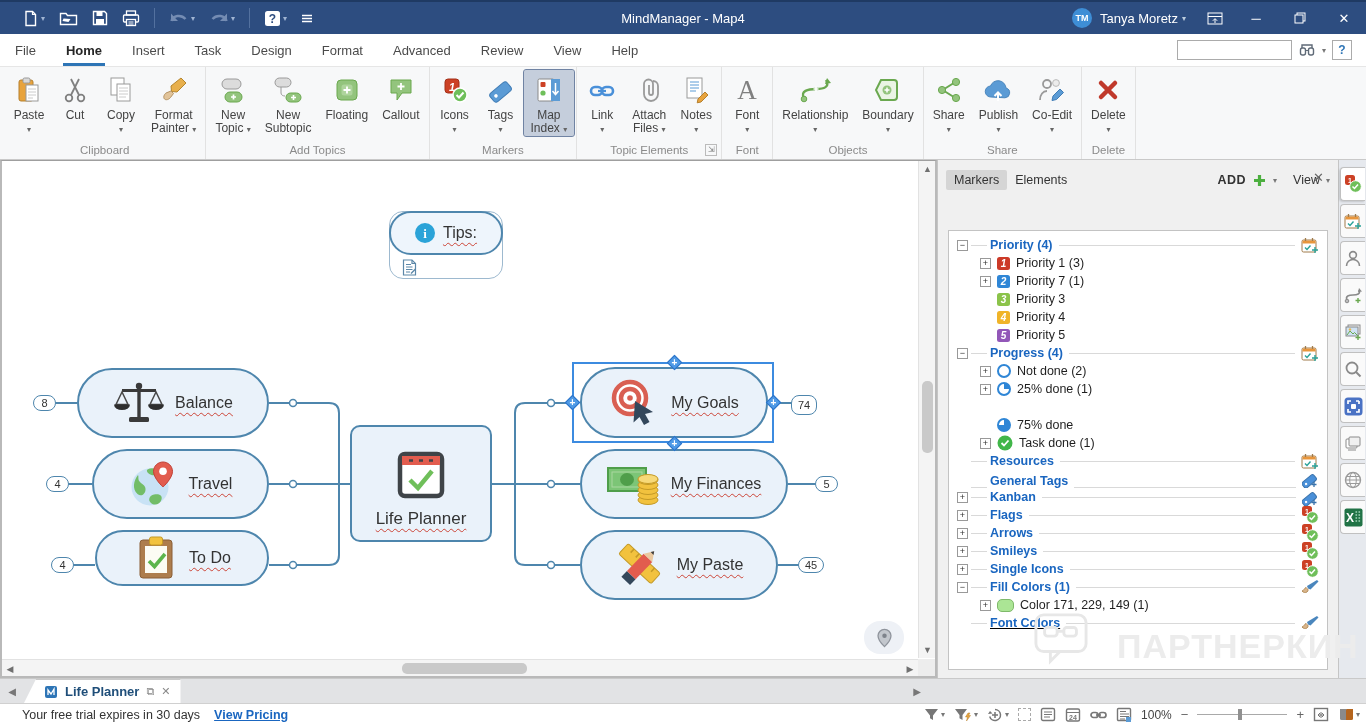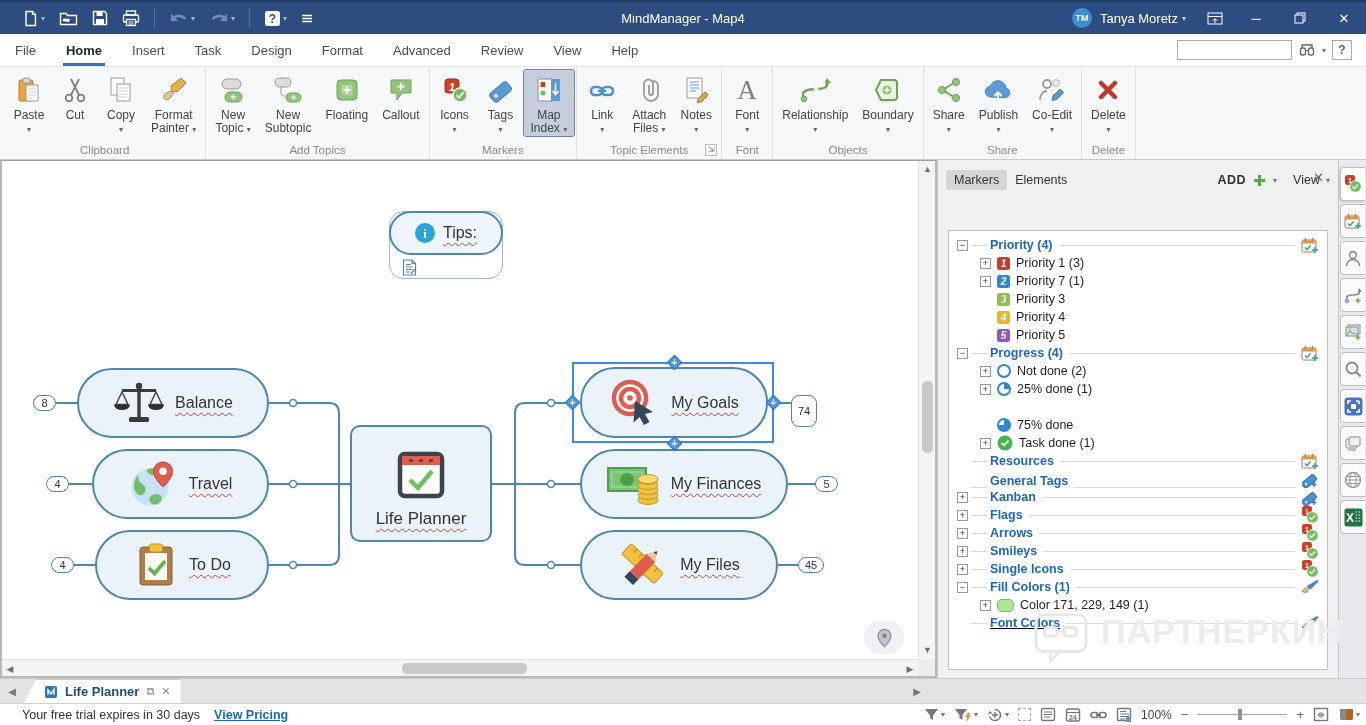--- a/index.html
+++ b/index.html
@@ -78,21 +78,21 @@
 .trow.group{padding-left:8px}
 .trow.item{padding-left:31px}
 .gline{height:1px;background:#d9d9d9;flex:none}
 .gline.lead{width:16px;margin:0 3px}
 .gline.fill{flex:1;margin:0 6px 0 6px}
 .glabel2{font-size:12.5px;font-weight:bold;color:#1a66c0;white-space:nowrap}
 .ilabel{font-size:12.5px;color:#1f1f1f;margin-left:6px;white-space:nowrap}
 .iicon{margin-left:6px;flex:none;display:flex}
 .righticon{flex:none;display:flex}
 
-.wmark{position:absolute;z-index:6;display:flex;align-items:flex-start;gap:12px;pointer-events:none}
+.wmark{position:absolute;z-index:6;display:flex;align-items:flex-end;gap:28px;pointer-events:none}
 .wtext{font-size:34px;font-weight:bold;color:#ececec;letter-spacing:1px}
 
 .tabbar{height:25px;background:#e2e3e5;border-top:1px solid #c9c9c9;display:flex;align-items:stretch;position:relative}
 .tnav{width:24px;display:flex;align-items:center;justify-content:center;color:#777;font-size:10px}
 .doctab{background:#fff;display:flex;align-items:center;gap:7px;padding:0 10px 0 20px;clip-path:polygon(12px 0,100% 0,100% 100%,0 100%);border-top:1px solid #c9c9c9}
 .doctab .tlabel{font-size:13px;font-weight:bold;color:#1f4e79}
 .doctab .ticn{color:#8a8a8a;font-size:11px}
 .tnav.right{position:absolute;left:905px;top:0;height:100%}
 .statusbar{height:22px;background:#fff;border-top:1px solid #d0d0d0;display:flex;align-items:center;font-size:12.5px;color:#333;padding-left:22px;position:relative}
 .statusbar .link{color:#1a66c0;text-decoration:underline;font-weight:bold;margin-left:14px}
@@ -598,21 +598,21 @@
                 <circle cx="21" cy="27" r="18.5" fill="#c8e2f5"></circle>
                 <path d="M9 15c-4.5 6-6 14-.5 19 3.5 3 7.5.5 8-4s-3-5.5-5.5-8-1-5-2-7z" fill="#72bd67"></path>
                 <path d="M25 34.5c-4.5 1-6.5 5.5-3 8.5s9 1.5 10.5-3.5-3.5-6-7.5-5z" fill="#72bd67"></path>
                 <path d="M18.5 9.5c3.5-2 8.5-1.5 10 1.5s-3 5-6 4-6-4-4-5.5z" fill="#72bd67"></path>
                 <path d="M34 2c-5.2 0-9.5 4.2-9.5 9.4 0 7 9.5 15.6 9.5 15.6s9.5-8.6 9.5-15.6C43.5 6.2 39.2 2 34 2z" fill="#e25c4e" stroke="#c14136"></path>
                 <circle cx="34" cy="11.3" r="3.8" fill="#fff"></circle>
               </svg>
             </span>
             <span class="mlabel">Travel</span>
           </div>
-          <div class="mnode" style="left: 93px; top: 369px; width: 174px; height: 70px; border-radius: 35px;">
+          <div class="mnode" style="left: 93px; top: 369px; width: 174px; height: 56px; border-radius: 35px;">
             <span class="icon">
               <svg width="46" height="46" viewBox="0 0 46 46">
                 <rect x="7" y="5" width="32" height="38" rx="3" fill="#ad7d4d" stroke="#8a5f36"></rect>
                 <rect x="12" y="11" width="22" height="27" fill="#fcfcf4"></rect>
                 <rect x="16.5" y="2" width="13" height="8" rx="2" fill="#f2c23e" stroke="#c49a26"></rect>
                 <path d="M16 26l5.5 5.5L32 19" stroke="#5cb54c" stroke-width="3.6" fill="none"></path>
               </svg>
             </span>
             <span class="mlabel">To Do</span>
           </div>
@@ -653,21 +653,21 @@
                   <path d="M10 17v5M17 17v5M24 17v5M31 17v5M38 17v5" stroke="#c49a26" stroke-width="1.6"></path>
                 </g>
                 <g transform="rotate(-46 26 24)">
                   <rect x="4" y="18" width="8" height="12" fill="#33475b"></rect>
                   <rect x="12" y="18" width="24" height="12" fill="#e25c4e"></rect>
                   <path d="M36 18l9 6-9 6z" fill="#eac9a0"></path>
                   <path d="M42 22l3 2-3 2z" fill="#3f3f3f"></path>
                 </g>
               </svg>
             </span>
-            <span class="mlabel">My Files</span>
+            <span class="mlabel">My Paste</span>
           </div>
           <div class="mnode" style="left: 348px; top: 264px; width: 142px; height: 117px; border-radius: 10px; flex-direction: column; gap: 6px; padding-top: 8px;">
             <span class="icon">
               <svg width="56" height="56" viewBox="0 0 56 56">
                 <rect x="7" y="7" width="42" height="42" rx="5" fill="#fff" stroke="#3f4448" stroke-width="4.5"></rect>
                 <path d="M9 9h38v9H9z" fill="#e25c4e"></path>
                 <path d="M16 13.5h4M26 13.5h4M36 13.5h4" stroke="#3f4448" stroke-width="2.4"></path>
                 <path d="M17 33l8 8 14-17" stroke="#6fbf5a" stroke-width="4.5" fill="none"></path>
               </svg>
             </span>
@@ -694,21 +694,21 @@
           </div>
           <div class="self" style="left: 570px; top: 201px; width: 202px; height: 81px;">
             <div class="hdl" style="left:95px;top:-7px"></div>
 <div class="hdl" style="left:95px;top:74px"></div>
 <div class="hdl" style="left:-7px;top:33px"></div>
 <div class="hdl" style="left:194px;top:33px"></div>
           </div>
           <div class="cbubble" style="left: 31px; top: 234px; width: 23px; height: 16px;">8</div>
           <div class="cbubble" style="left: 44px; top: 315px; width: 23px; height: 16px;">4</div>
           <div class="cbubble" style="left: 49px; top: 396px; width: 23px; height: 16px;">4</div>
-          <div class="cbubble" style="left: 789px; top: 234px; width: 26px; height: 32px;">74</div>
+          <div class="cbubble" style="left: 789px; top: 234px; width: 26px; height: 20px;">74</div>
           <div class="cbubble" style="left: 813px; top: 315px; width: 23px; height: 16px;">5</div>
           <div class="cbubble" style="left: 796px; top: 396px; width: 26px; height: 16px;">45</div>
         </div>
       <div class="vscroll" style="height:497px">
         <div class="arr" style="top:0">▲</div>
         <div class="vthumb" style="top:220px;height:72px"></div>
         <div class="arr" style="bottom:0">▼</div>
       </div>
       <div class="hscroll" style="bottom:0;width:916px">
         <div class="arr" style="left:0">◀</div>

